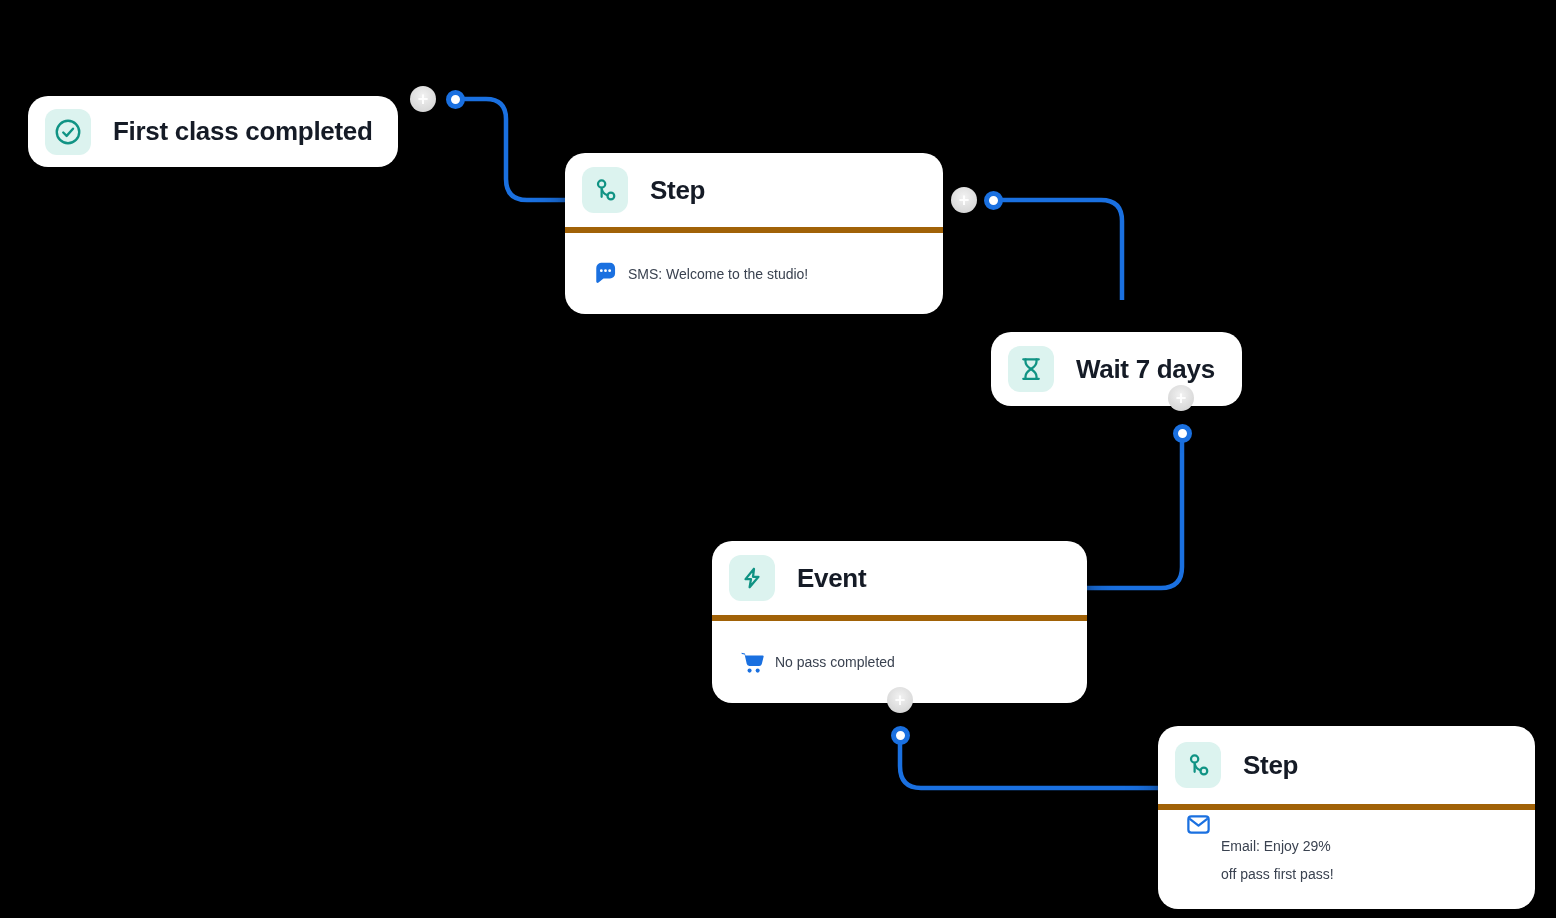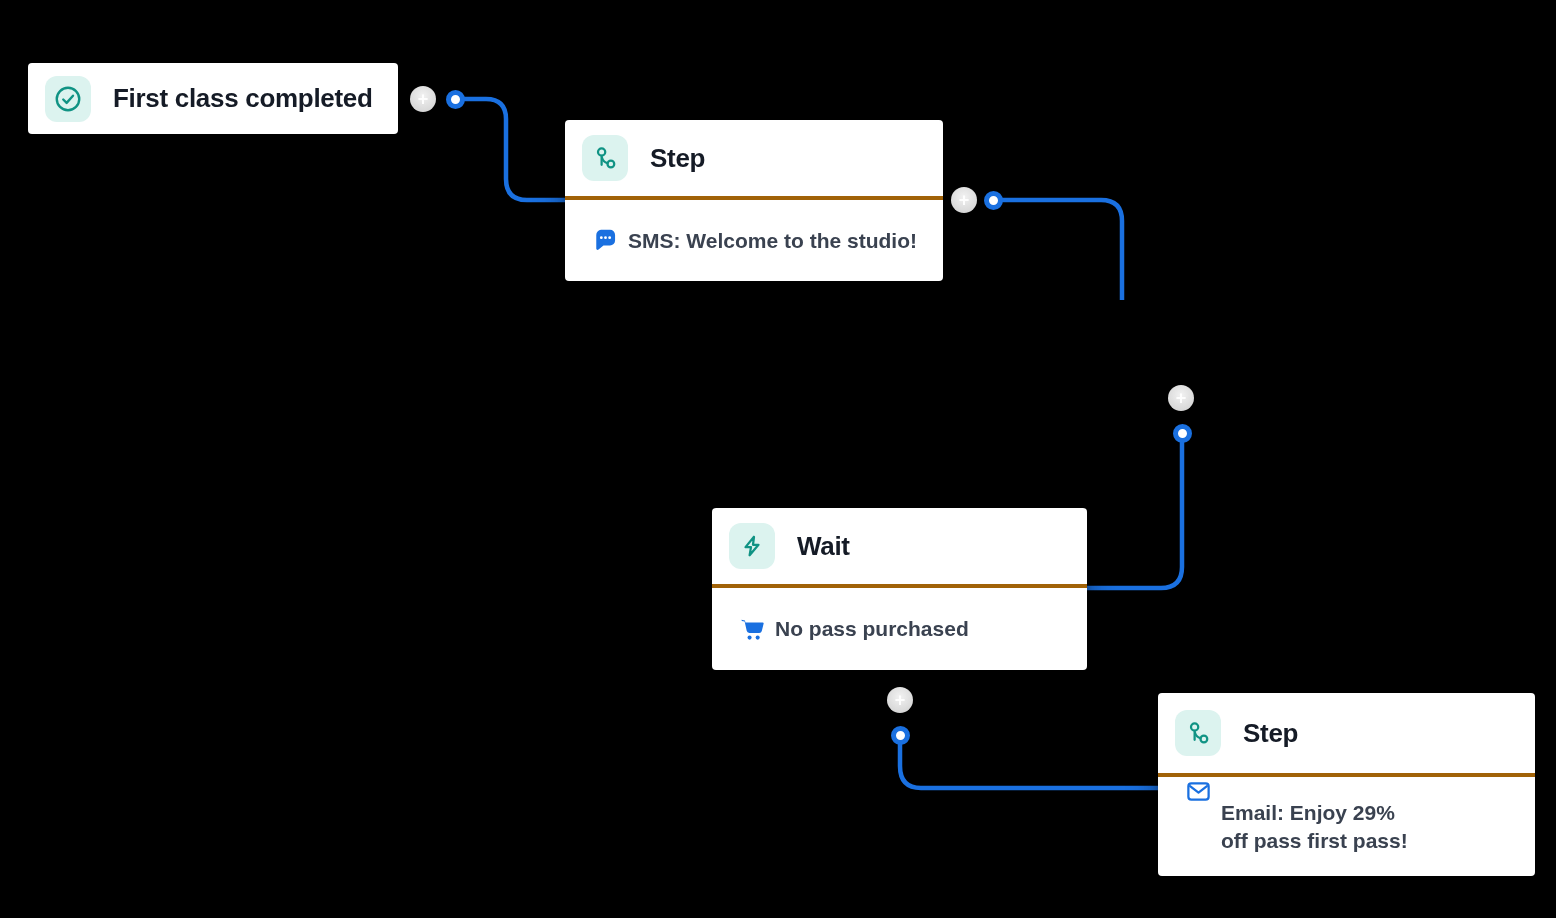--- a/index.html
+++ b/index.html
@@ -24,36 +24,37 @@
     pointer-events: none;
   }
   .connector-layer path {
     fill: none;
     stroke: #1a70e0;
     stroke-width: 4.5px;
   }
   .card {
     position: absolute;
     background: #ffffff;
-    border-radius: 4px;
+    border-radius: 20px;
     box-shadow: 0 2px 6px rgba(0,0,0,0.25), 0 14px 30px rgba(0,0,0,0.45);
     display: flex;
     flex-direction: column;
     box-sizing: border-box;
+    margin-top: 33px;
   }
   .card-header {
     display: flex;
     align-items: center;
     gap: 22px;
     padding: 0 20px 0 17px;
     box-sizing: border-box;
     flex: 0 0 auto;
   }
   .card-header.with-divider {
-    border-bottom: 4px solid #a16207;
+    border-bottom: 6px solid #a16207;
   }
   .icon-tile {
     width: 46px;
     height: 46px;
     border-radius: 12px;
     background: #dcf3ef;
     display: flex;
     align-items: center;
     justify-content: center;
     flex: 0 0 auto;
@@ -86,22 +87,22 @@
   .body-icon {
     width: 27px;
     height: 27px;
     flex: 0 0 auto;
     display: flex;
     align-items: center;
     justify-content: center;
   }
   .body-icon svg { width: 27px; height: 27px; }
   .body-text {
-    font-size: 21px;
-    font-weight: 700;
+    font-size: 14px;
+    font-weight: 400;
     color: #3a4250;
     line-height: 28px;
     white-space: nowrap;
   }
   .body-row-multiline .body-icon { margin-top: 1px; align-self: flex-start; }
   .plus-button {
     position: absolute;
     width: 26px;
     height: 26px;
     border-radius: 50%;
@@ -172,39 +173,52 @@
           <path fill="#1a70e0" stroke="none" d="M8 2.5 h8 A4.5 4.5 0 0 1 20.5 7 v5 a4.5 4.5 0 0 1 -4.5 4.5 H10.2 l-4.4 3.6 c-.9 .7 -2 .1 -2 -1 V7 A4.5 4.5 0 0 1 8 2.5 z"></path>
           <circle fill="#ffffff" stroke="none" cx="8.3" cy="9.5" r="1.25"></circle>
           <circle fill="#ffffff" stroke="none" cx="12" cy="9.5" r="1.25"></circle>
           <circle fill="#ffffff" stroke="none" cx="15.7" cy="9.5" r="1.25"></circle>
         </svg>
       </span>
       <span class="body-text">SMS: Welcome to the studio!</span>
     </div>
   </div>
 
+  <div class="card" style="left:991px; top:299px; width:251px; height:74px;">
+    <div class="card-header" style="flex:1 1 auto;">
+      <div class="icon-tile">
+        <svg viewBox="0 0 24 24">
+          <path d="M5.8 4.2 H18.2"></path>
+          <path d="M5.8 19.8 H18.2"></path>
+          <path d="M7.6 4.2 v1.9 c0 2.6 1.9 4.2 4.4 5.9 c2.5 -1.7 4.4 -3.3 4.4 -5.9 V4.2"></path>
+          <path d="M7.6 19.8 v-1.9 c0 -2.6 1.9 -4.2 4.4 -5.9 c2.5 1.7 4.4 3.3 4.4 5.9 v1.9"></path>
+        </svg>
+      </div>
+      <div class="card-title">Wait 7 days</div>
+    </div>
+  </div>
 
   <div class="card" style="left:712px; top:508px; width:375px; height:162px;">
     <div class="card-header with-divider" style="height:80px;">
       <div class="icon-tile">
         <svg viewBox="0 0 24 24">
           <path d="M13.6 4.6 L6.8 12.9 h4.4 l-1.1 6.5 L17.2 11 h-4.4 z"></path>
         </svg>
       </div>
-      <div class="card-title">Wait</div>
+      <div class="card-title">Event</div>
     </div>
     <div class="card-body">
       <span class="body-icon">
         <svg viewBox="0 0 24 24">
           <path fill="#1a70e0" stroke="none" d="M2.2 3.4 l3.1 .5 .4 1.9 H21 a.9 .9 0 0 1 .87 1.13 l-1.6 6.3 a2.4 2.4 0 0 1 -2.33 1.77 H9.2 a2.4 2.4 0 0 1 -2.35 -1.9 L5 4.9 l-2.5 -.4 z"></path>
           <circle fill="#1a70e0" stroke="none" cx="9.4" cy="19.2" r="1.8"></circle>
           <circle fill="#1a70e0" stroke="none" cx="16.6" cy="19.2" r="1.8"></circle>
         </svg>
       </span>
-      <span class="body-text">No pass purchased</span>
+      <span class="body-text">No pass completed</span>
     </div>
   </div>
 
   <div class="card" style="left:1158px; top:693px; width:377px; height:183px;">
     <div class="card-header with-divider" style="height:84px;">
       <div class="icon-tile">
         <svg viewBox="0 0 24 24">
           <circle cx="9.3" cy="7.2" r="2.9"></circle>
           <path d="M9.3 10.2 V17.4"></path>
           <path d="M9.6 11.8 C10.4 14.4 12 15.6 13.9 16.1"></path>

